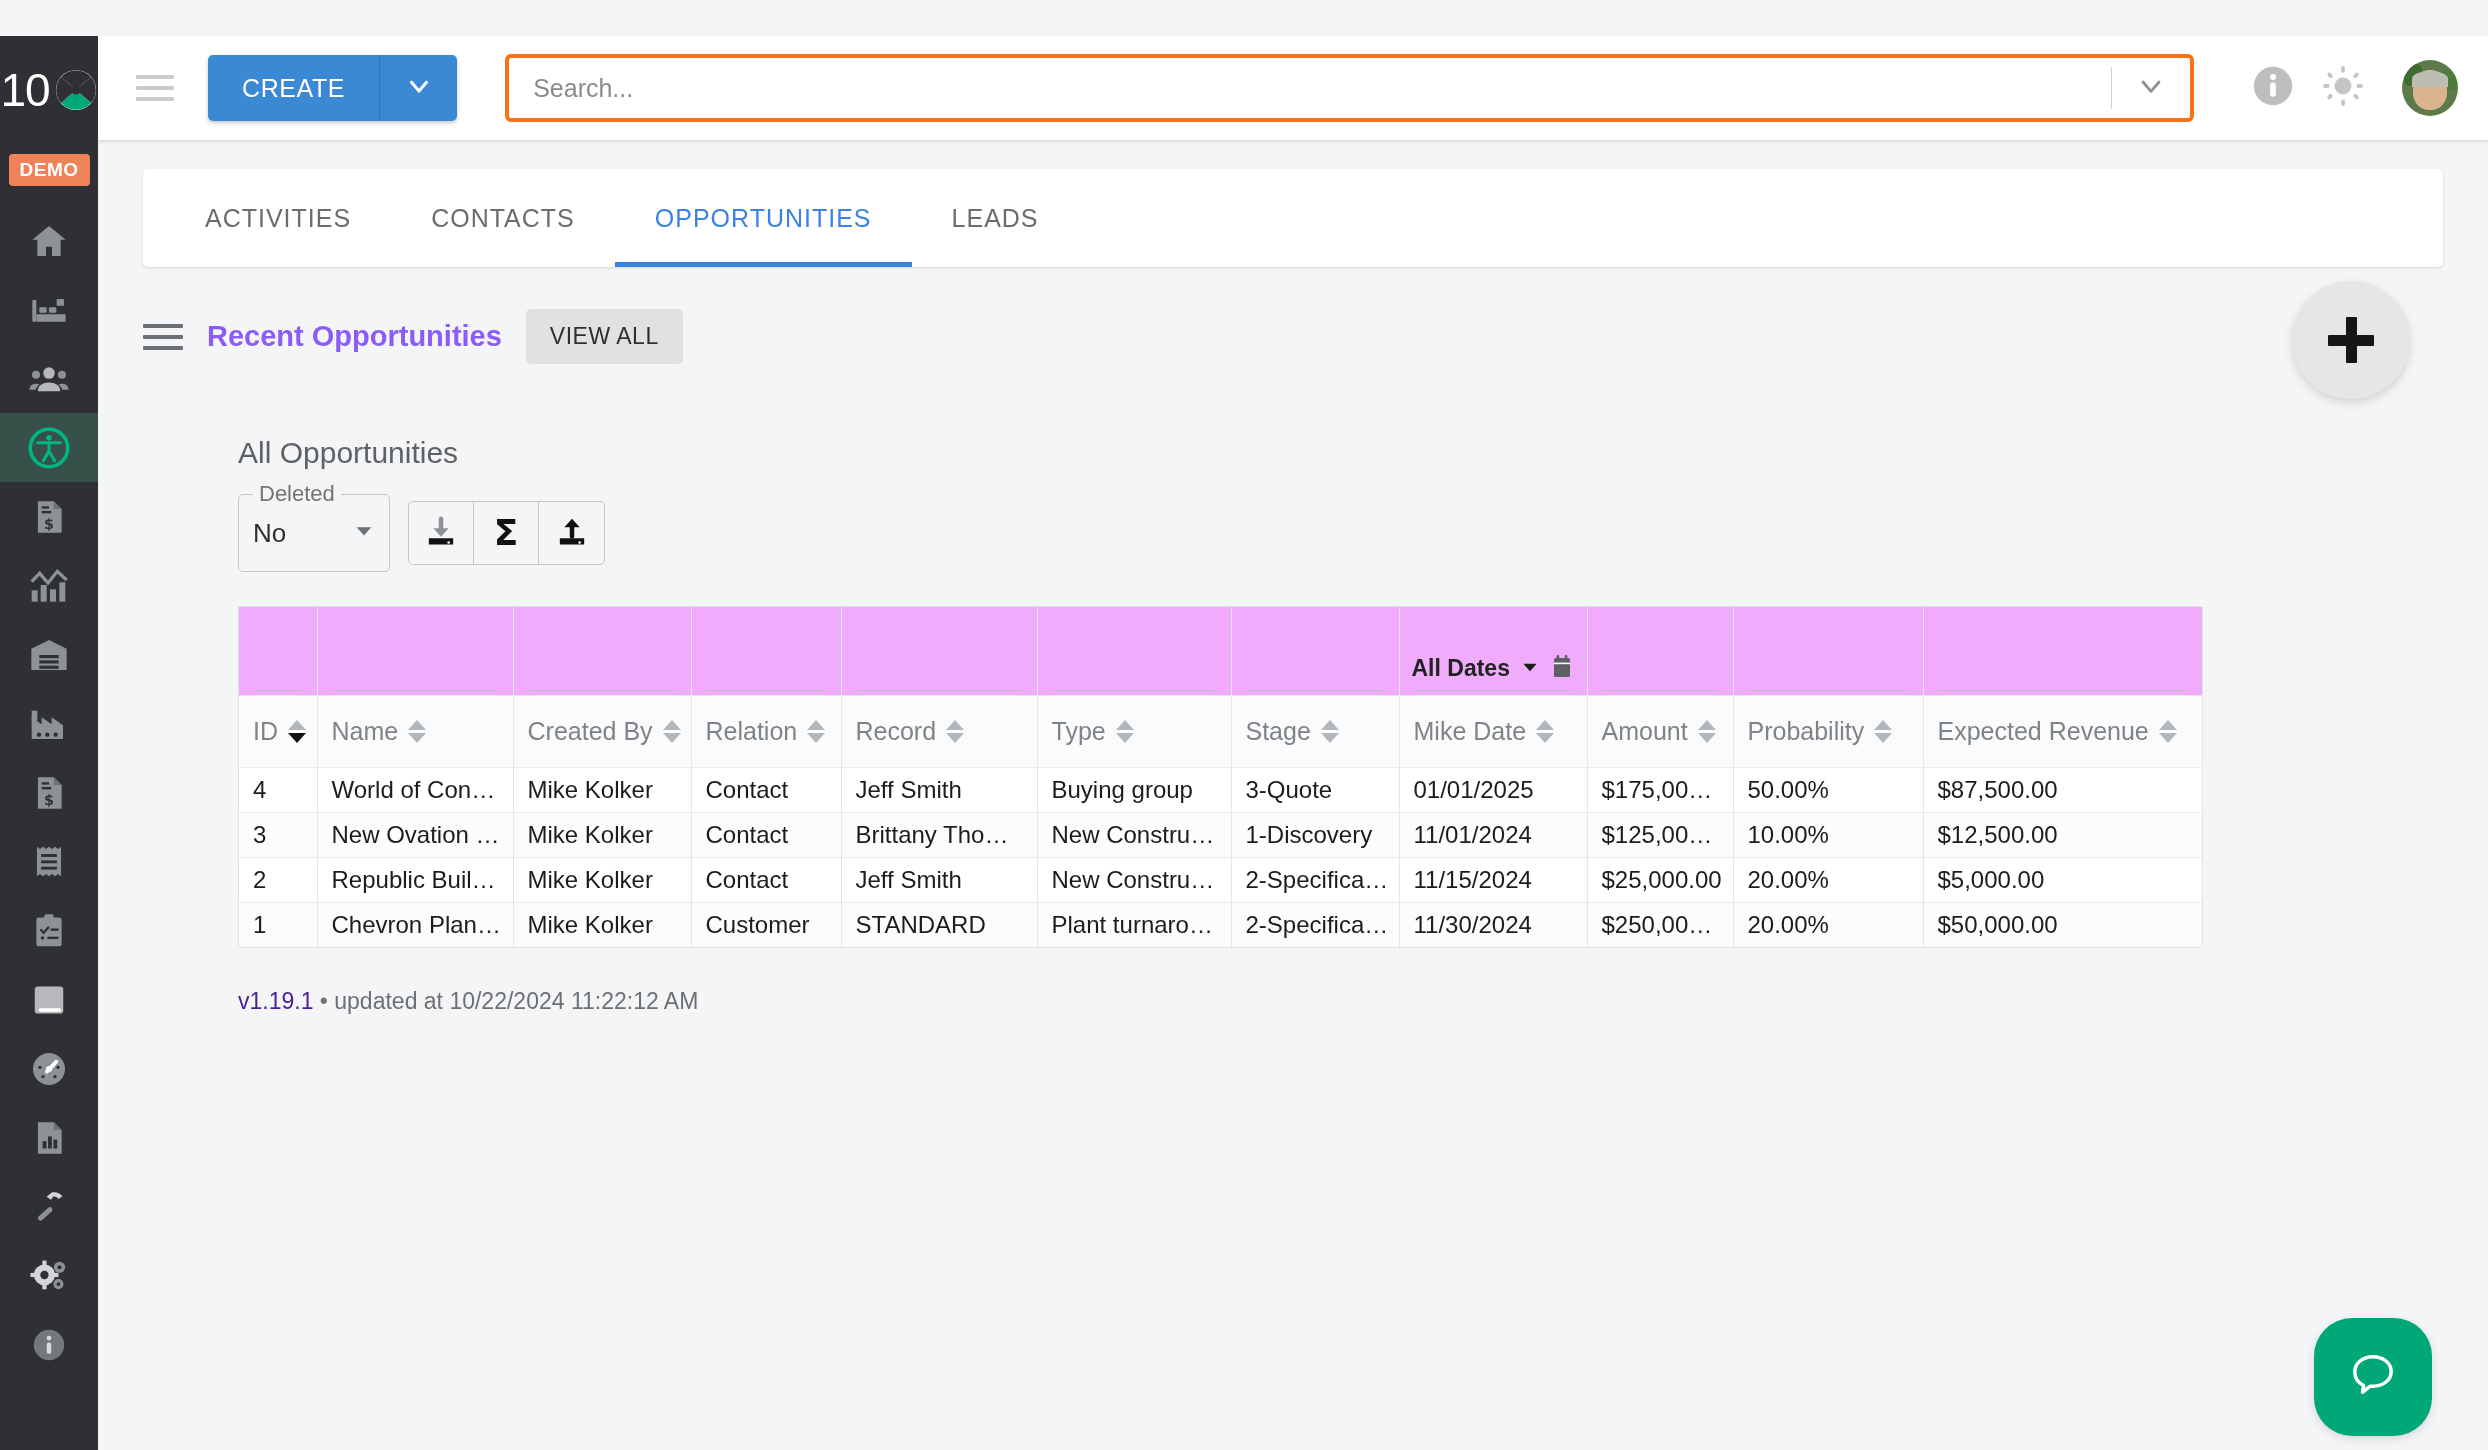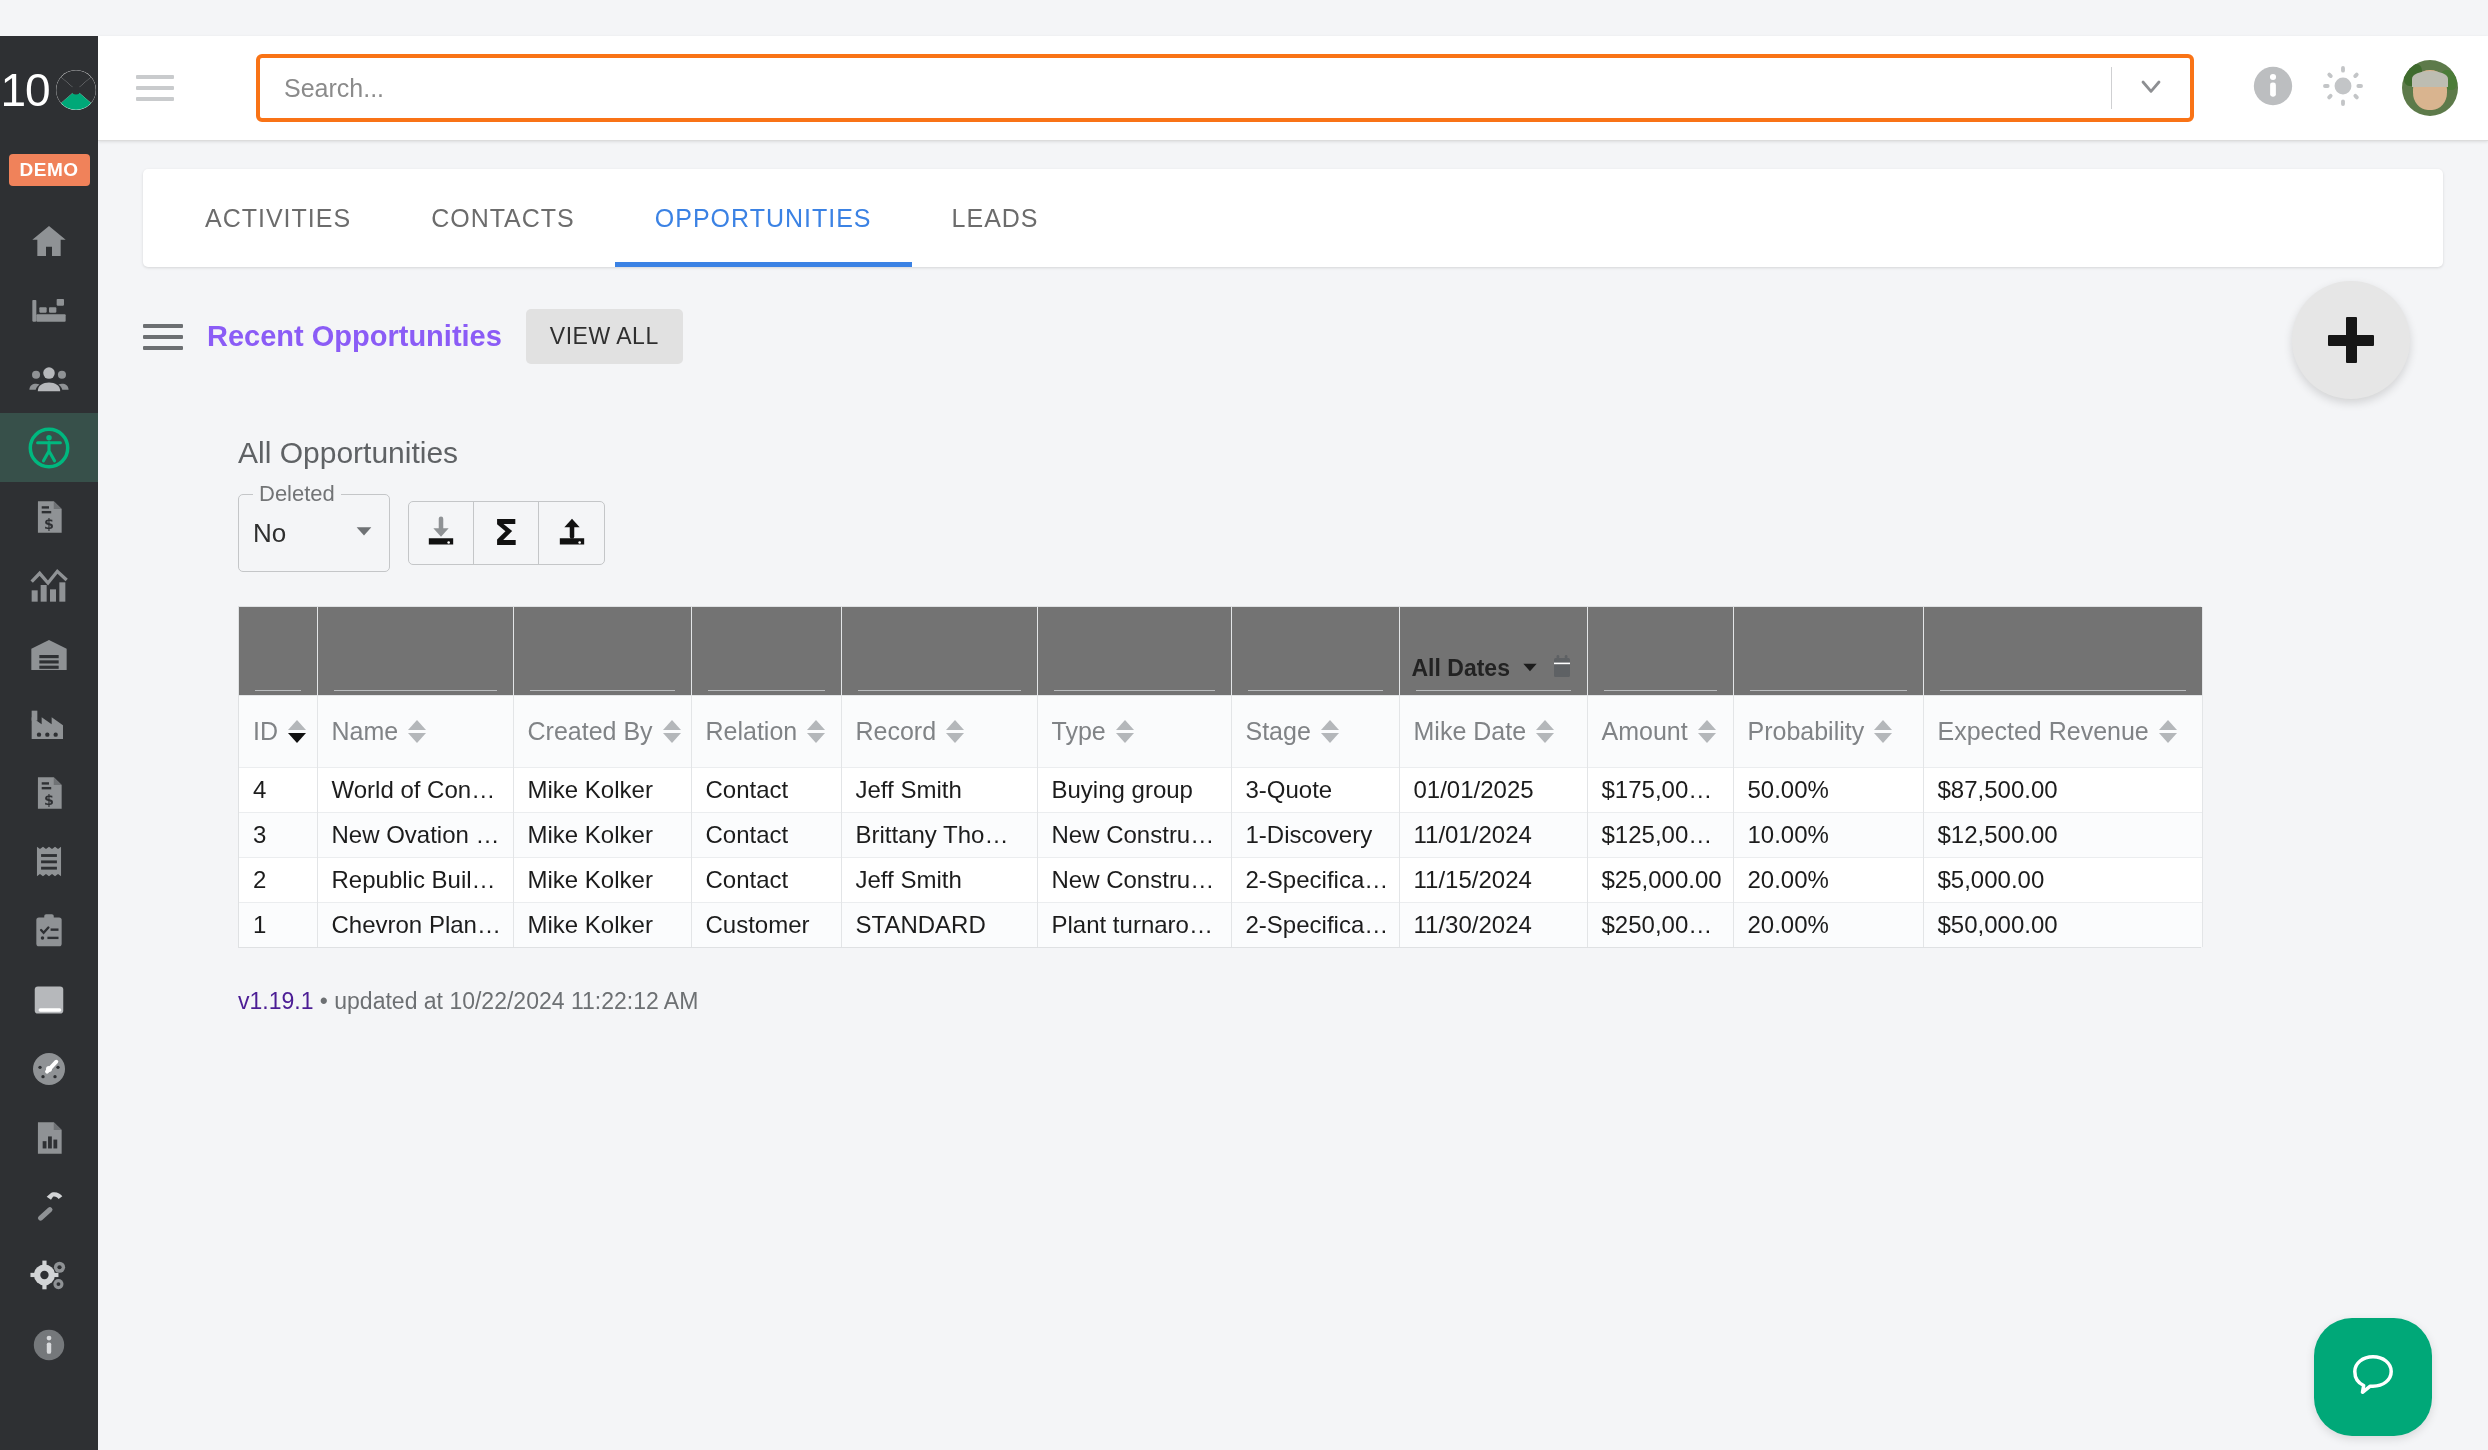--- a/index.html
+++ b/index.html
@@ -163,21 +163,21 @@
     width: 65px; display: flex; align-items: center; justify-content: center;
     background: transparent; border: none; cursor: pointer; border-right: 1px solid #c4c6c8;
   }
   .icon-btn:last-child { border-right: none; }
   .sigma { font-size: 36px; font-weight: 700; color: #111; line-height: 1; font-family: "DejaVu Sans", sans-serif; }
 
   
   .grid { margin-top: 34px; border: 1px solid #dfe1e3; border-right: none; width: 1963px; background: #fff; }
   table.dt { border-collapse: collapse; width: 100%; table-layout: fixed; }
   table.dt th, table.dt td { border-right: 1px solid #e3e5e7; }
-  .filter-row th { height: 88px; background: #737373; vertical-align: bottom; padding: 0 12px 0 12px; }
+  .filter-row th { height: 88px; background: #f0abfc; vertical-align: bottom; padding: 0 12px 0 12px; }
   .filter-line { border-bottom: 1px solid #b9bbbd; height: 1px; margin: 0 4px 4px 4px; }
   .filter-cell-inner { display: flex; align-items: center; gap: 10px; padding-bottom: 6px; }
   .dates-label { font-size: 23px; color: #222; }
   .head-row th {
     height: 72px; background: #fafbfc;
     font-size: 25px; font-weight: 400; color: #808386;
     text-align: left; padding: 0 10px 0 14px; white-space: nowrap;
     border-top: 1px solid #e3e5e7;
   }
   .th-inner { display: flex; align-items: center; gap: 10px; cursor: pointer; }
@@ -424,20 +424,30 @@
 
   <div class="main">
 
     <header class="topbar">
       <div class="hamburger">
         <i></i>
           <i></i>
           <i></i>
       </div>
 
+      <div class="create-group">
+        <button class="create-btn">CREATE</button>
+        <div class="create-caret">
+          <span>
+            <svg width="30" height="30" viewBox="0 0 24 24" fill="none" stroke="#ffffff" stroke-width="2.4" stroke-linecap="round" stroke-linejoin="round">
+                <polyline points="6 9 12 16 18 9"></polyline>
+              </svg>
+          </span>
+        </div>
+      </div>
 
       <div class="search-wrap">
         <input class="search-input" type="text" placeholder="Search..." style="">
         <div class="search-divider"></div>
         <div class="search-caret">
           <span>
             <svg width="32" height="32" viewBox="0 0 24 24" fill="none" stroke="#8d8f92" stroke-width="2.1" stroke-linecap="round" stroke-linejoin="round">
                 <polyline points="6 9 12 16 18 9"></polyline>
               </svg>
           </span>

